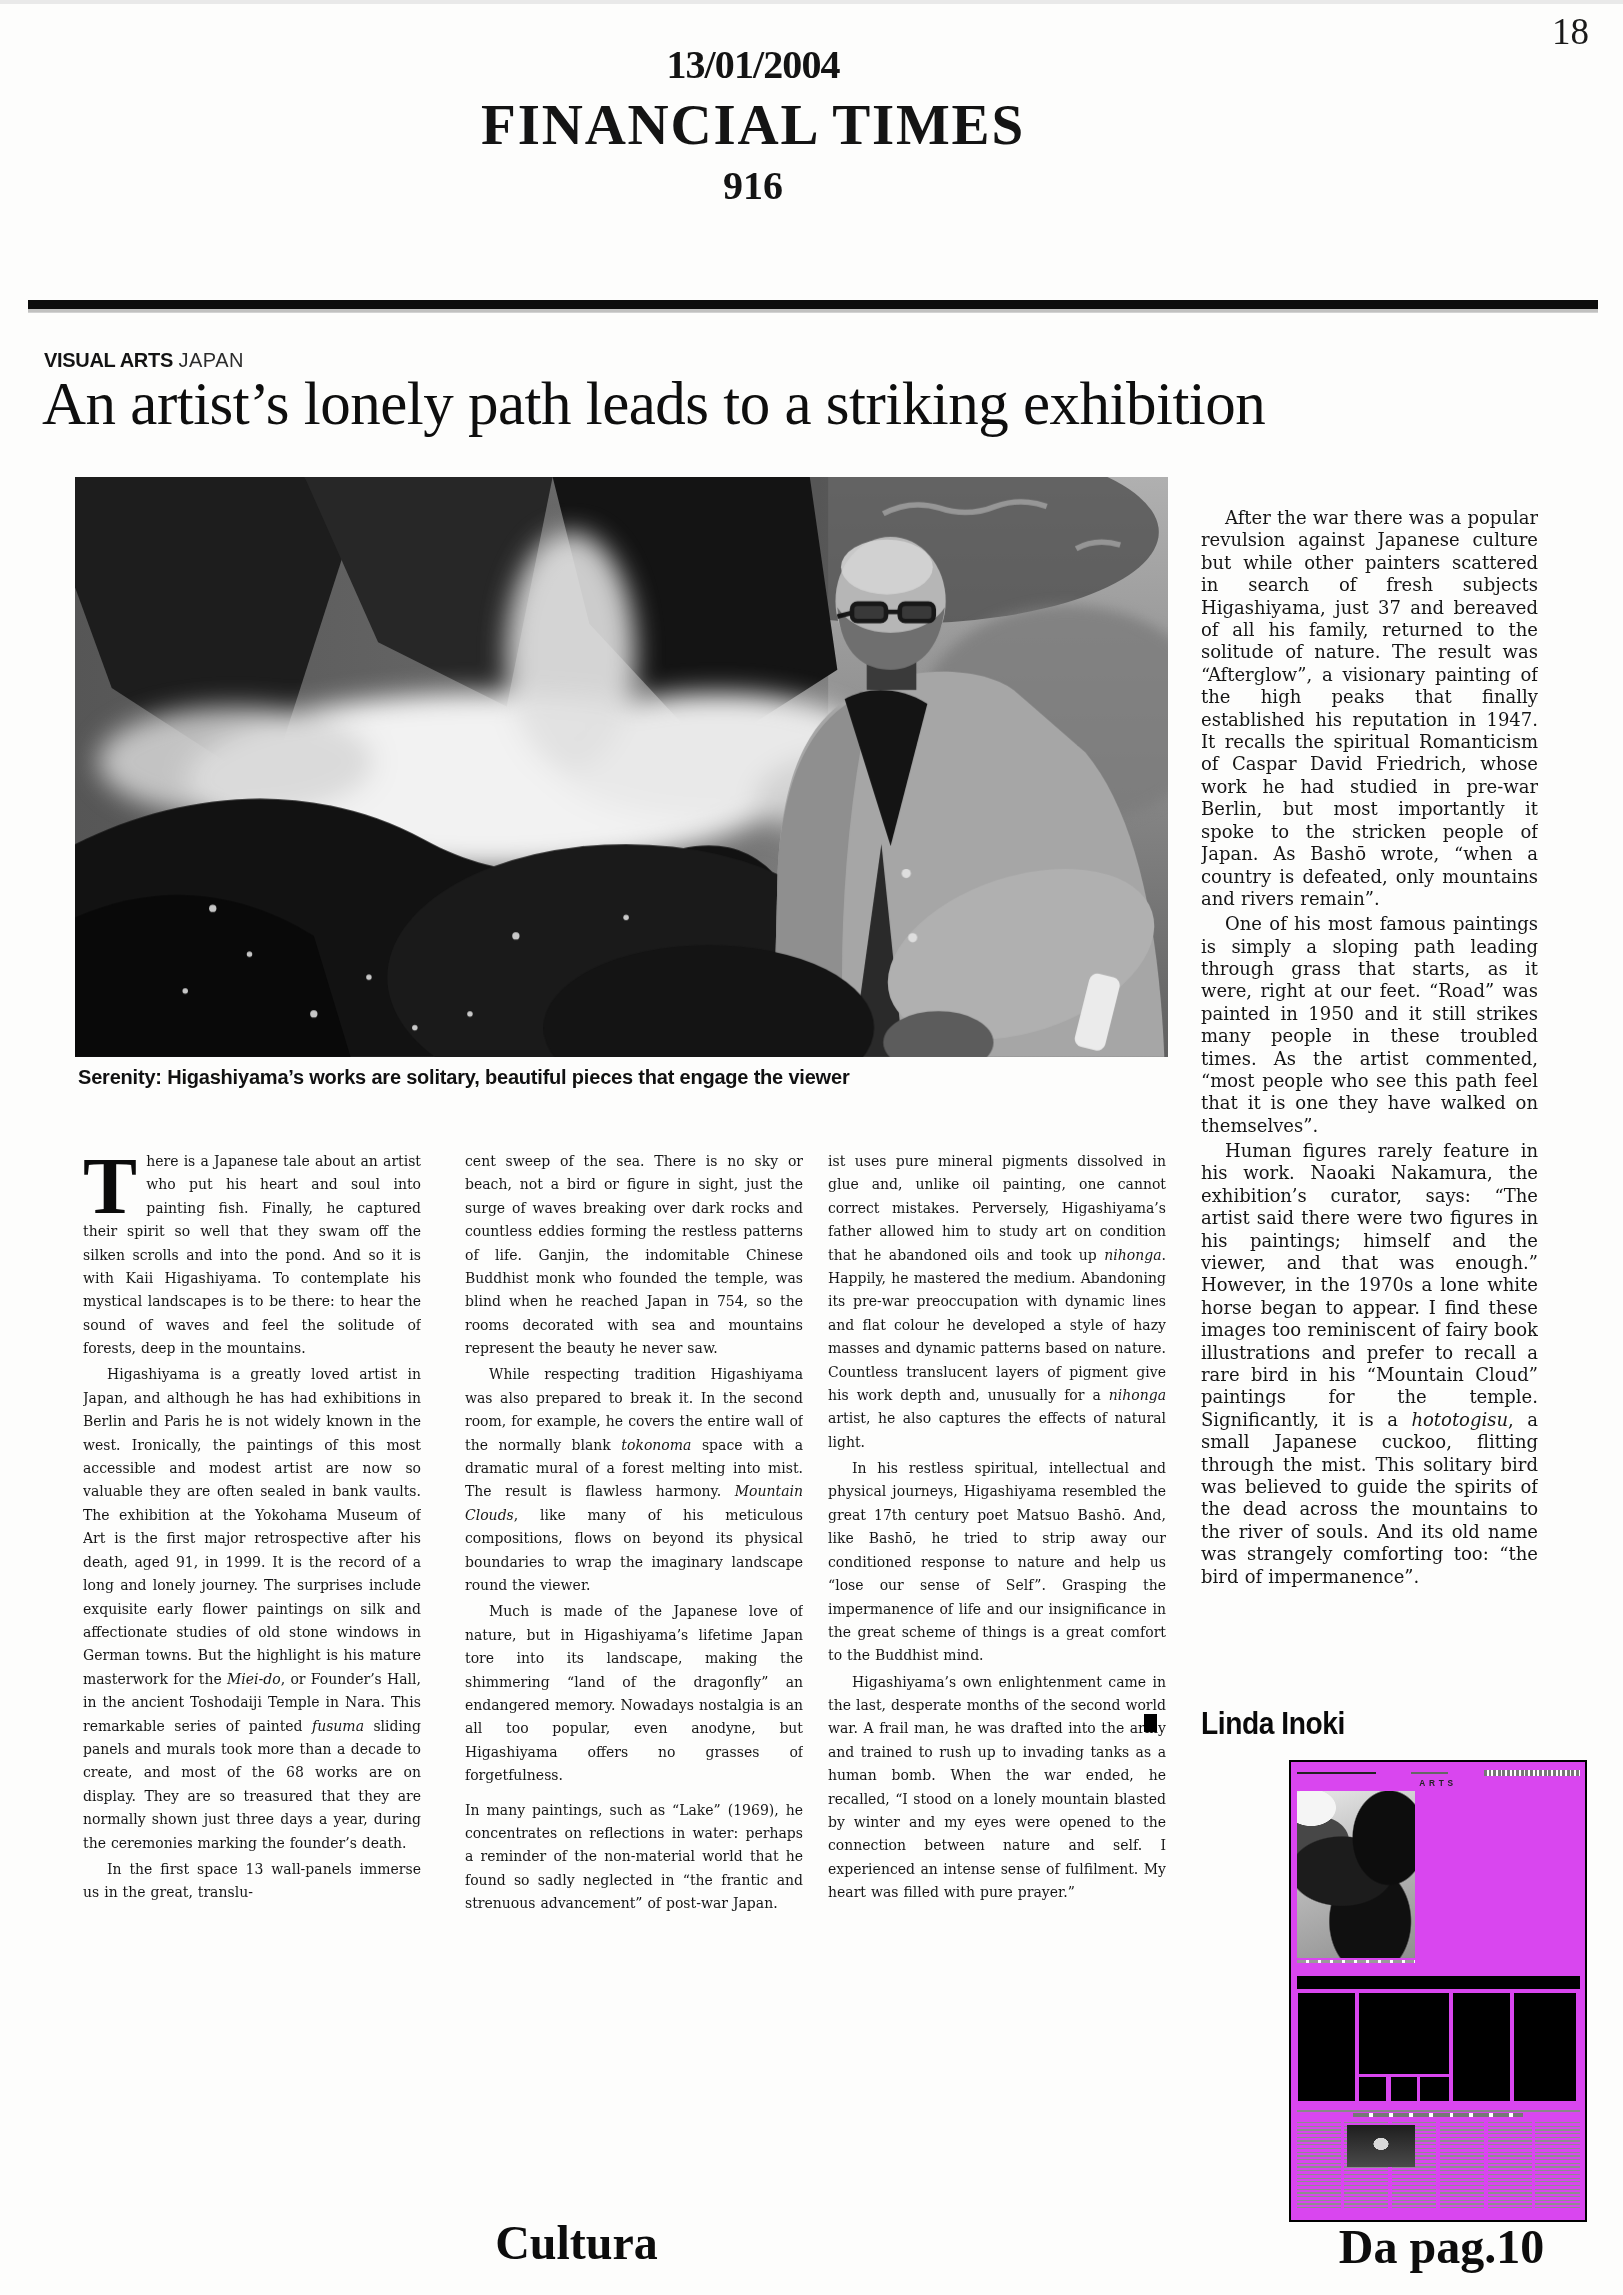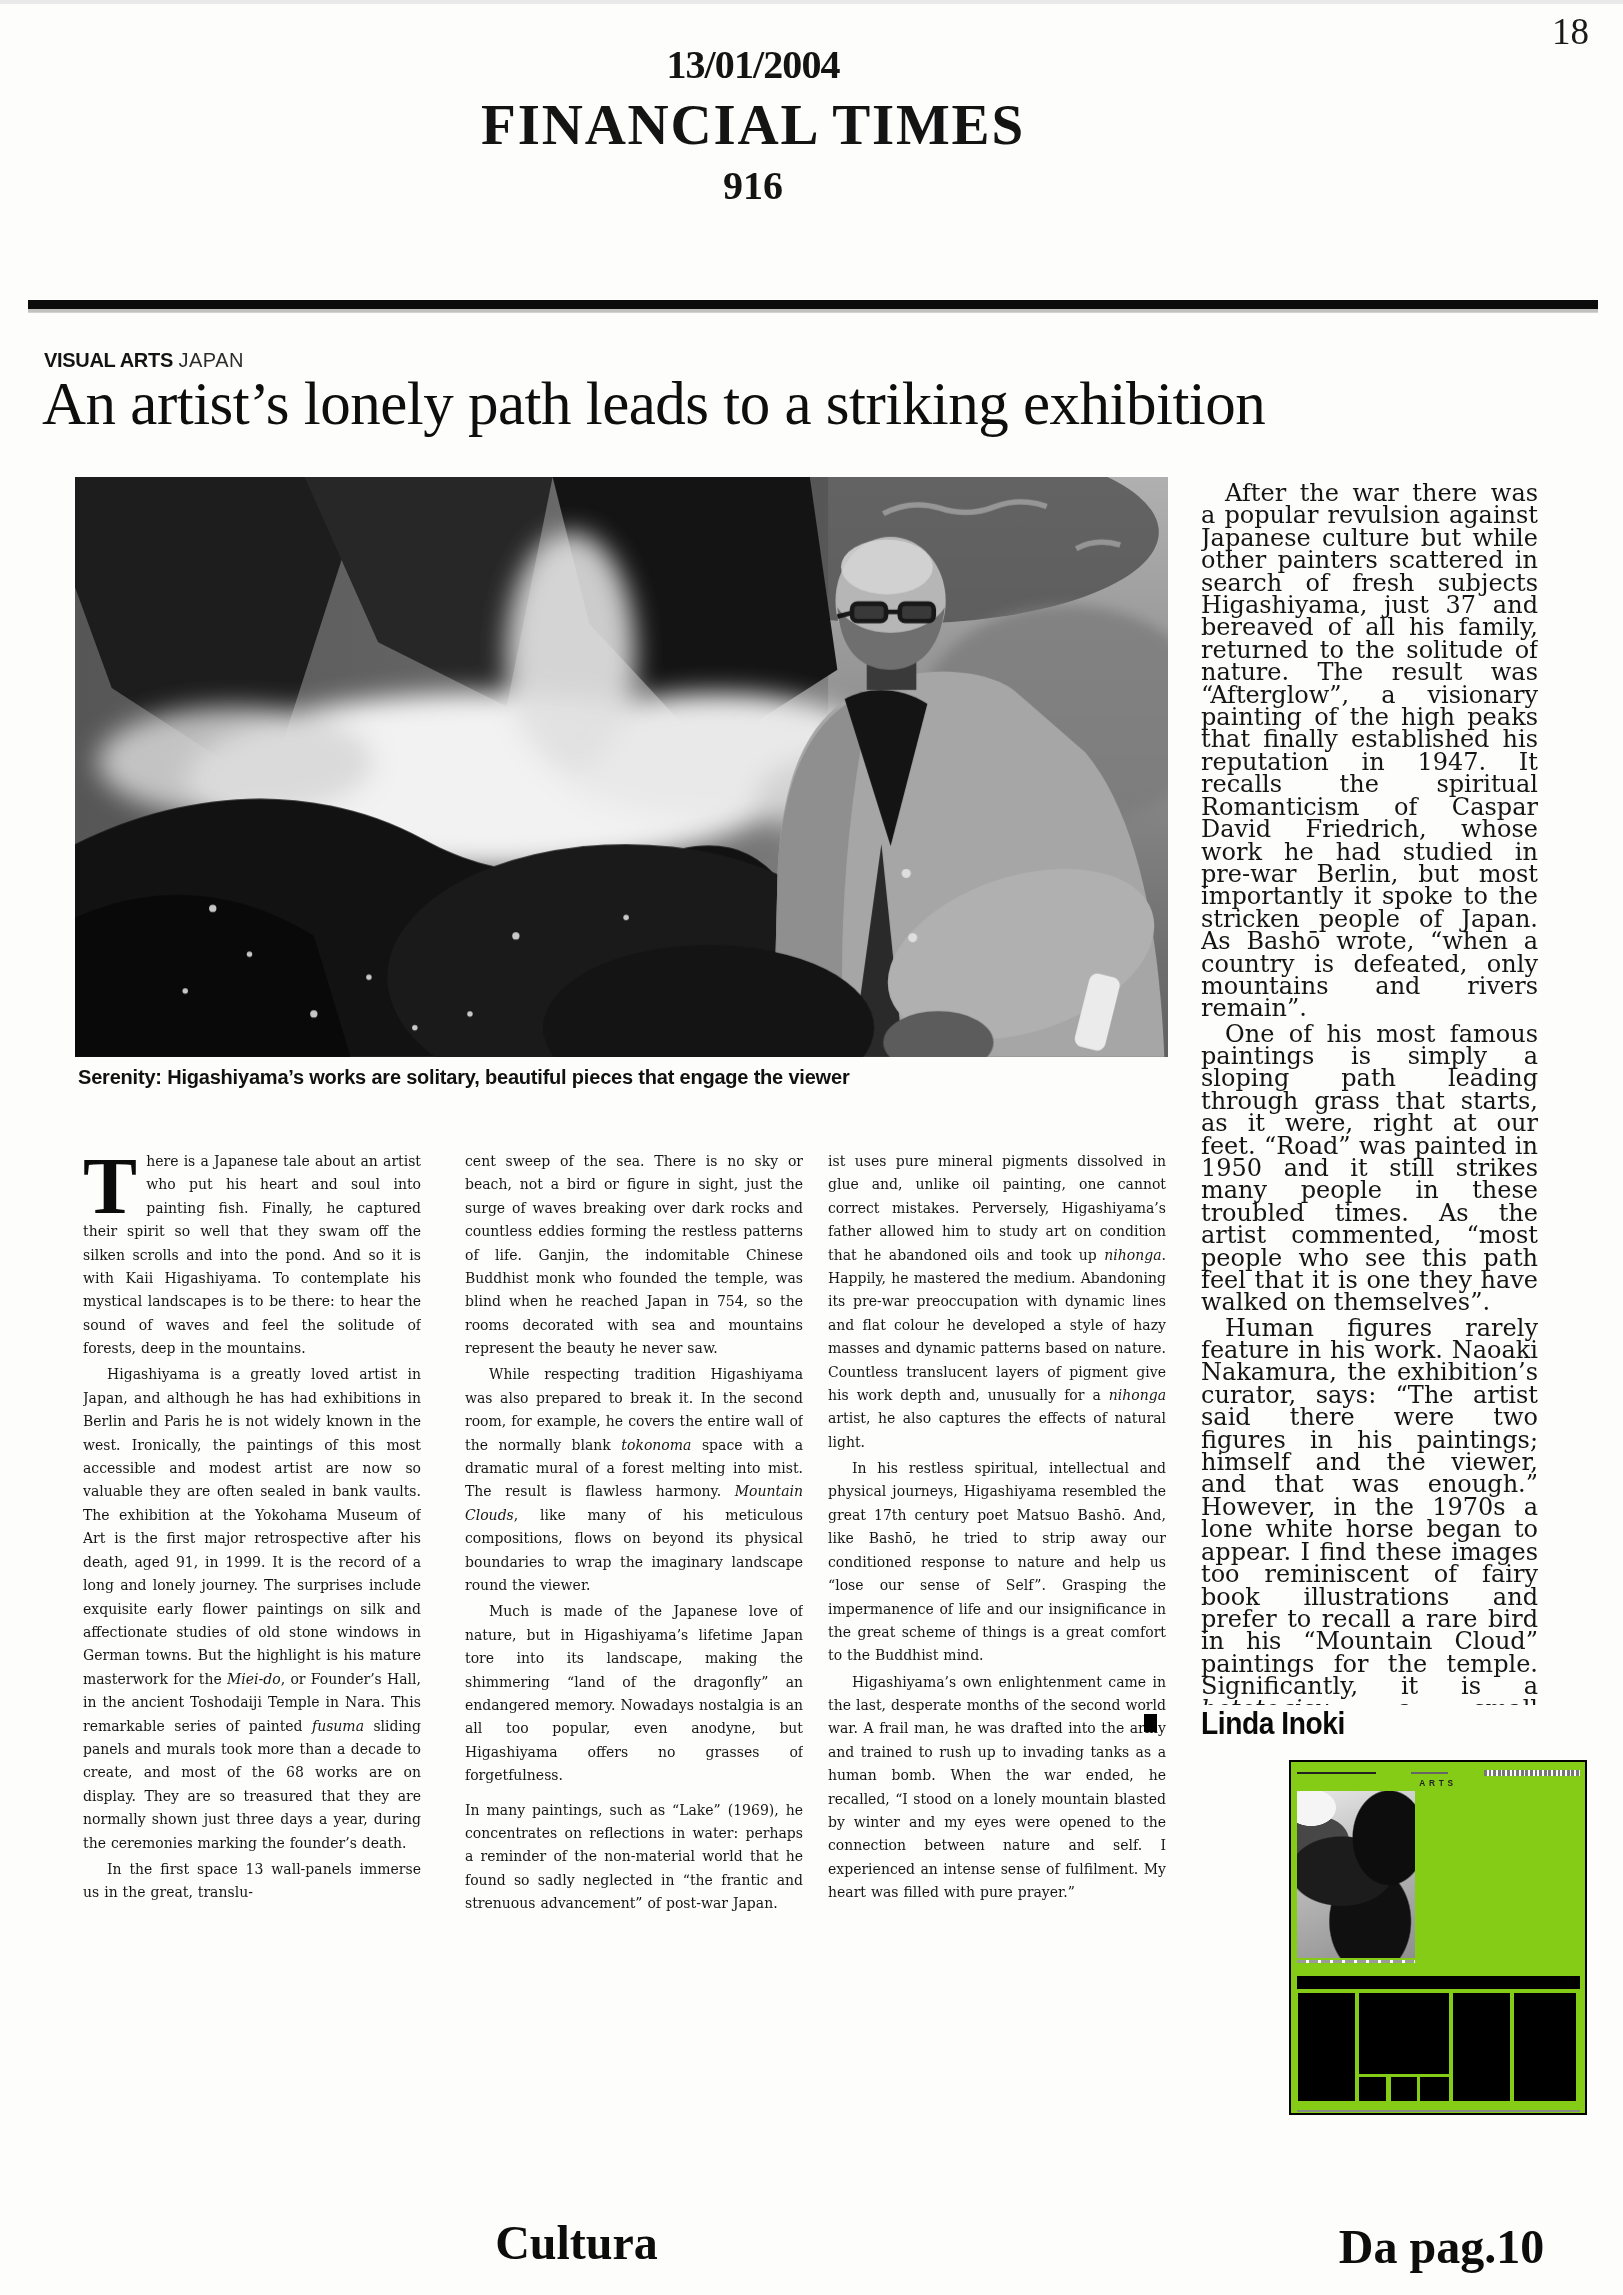--- a/index.html
+++ b/index.html
@@ -27,31 +27,31 @@
   
   .col{position:absolute;text-align:justify;font-family:"DejaVu Serif",serif;
        font-size:14px;line-height:23.4px;color:#151515;overflow:hidden;word-spacing:0.5px;}
   .col p{margin:0 0 2.8px 0;}
   .col p.ind{text-indent:24px;}
   .col p.flush{text-indent:0;}
   .col p.gap{margin-top:11px;}
   #col1{left:83px;top:1146px;width:338px;height:1070px;}
   #col2{left:465px;top:1146px;width:338px;height:1070px;}
   #col3{left:828px;top:1146px;width:338px;height:1073px;}
-  #col4{left:1201px;top:478px;width:337px;height:1223px;font-size:24px;line-height:22.4px;}
+  #col4{left:1201px;top:503px;width:337px;height:1223px;font-size:18px;line-height:22.4px;}
   .dropcap::first-letter{float:left;font-family:"Liberation Serif",serif;font-weight:700;
        font-size:81px;line-height:62px;padding:4.6px 9.2px 0 0;color:#0b0b0b;}
 
   .byline{position:absolute;left:1201px;top:1701px;font:800 32px "Liberation Sans",sans-serif;
           transform:scaleX(.88);transform-origin:left;letter-spacing:-0.5px;color:#0a0a0a;}
 
   .artifact{position:absolute;background:#000;}
 
   
-  .thumb{position:absolute;left:1289px;top:1756px;width:298px;height:355px;background:#84cc16;
+  .thumb{position:absolute;left:1289px;top:1756px;width:298px;height:462px;background:#d946ef;
          border:2.8px solid #000;box-sizing:border-box;padding:6.4px 5.5px;overflow:hidden;}
   .t-top{display:flex;justify-content:space-between;align-items:center;height:9.2px;}
   .t-top .t-rule-l{width:79px;height:2.8px;background:#222;}
   .t-top .t-rule-m{width:37px;height:1.8px;background:#666;}
   .t-top .t-rule-r{width:96px;height:5.5px;background:repeating-linear-gradient(90deg,#777 0 2.8px,#fff 2.8px 4.6px);}
   .t-arts{text-align:center;font:700 8.3px "Liberation Sans",sans-serif;letter-spacing:3.7px;height:13px;color:#222;}
   .t-main{display:flex;gap:5.5px;height:182px;}
   .t-left{width:58%;}
   .t-headline{font:400 16px "Liberation Serif",serif;line-height:1.12;color:#111;margin:1.8px 0 3.7px;}
   .t-standfirst{height:3.7px;background:repeating-linear-gradient(90deg,#888 0 13px,#fff 13px 15.6px);margin-bottom:4.6px;}

